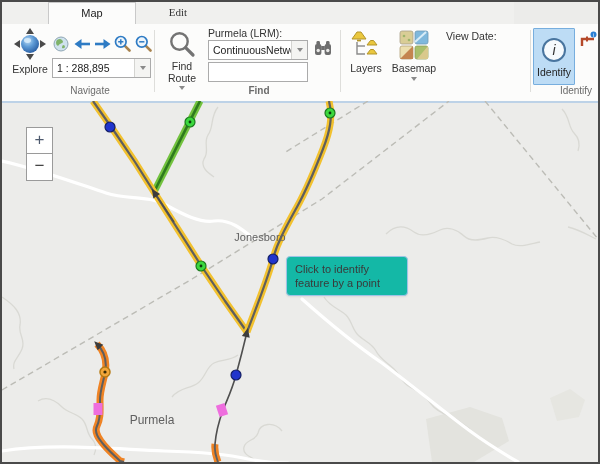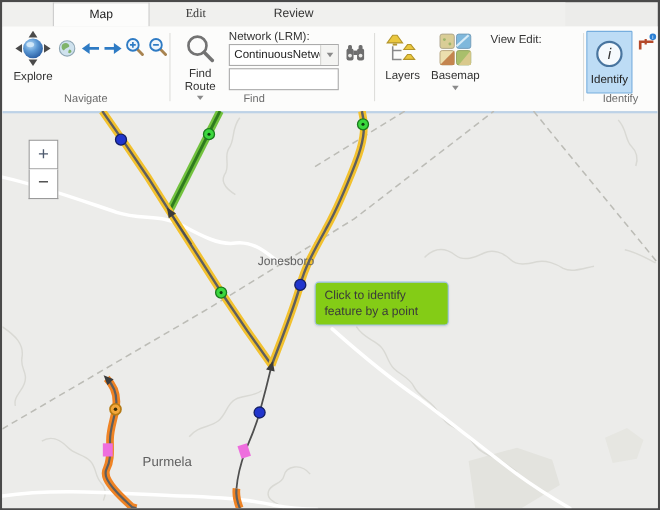--- a/index.html
+++ b/index.html
@@ -4,47 +4,46 @@
 <style>
   html,body{margin:0;padding:0;background:#fff;font-family:"Liberation Sans",sans-serif;}
   .window{position:relative;width:600px;height:464px;border:2px solid #4a4a4a;box-sizing:border-box;background:#ececea;overflow:hidden;}
   
   .tabstrip{position:absolute;left:0;top:0;width:512px;height:22px;background:#f0f0ee;}
   .tab{position:absolute;top:0;height:21px;line-height:21px;text-align:center;font-size:11px;color:#333;cursor:default;}
   .tab.selected{background:#fcfcfb;border:1px solid #c9c9c9;border-bottom:none;box-sizing:border-box;height:22px;color:#222;}
   
   .ribbon{position:absolute;left:0;top:22px;width:596px;height:77px;background:#fcfcfb;border-bottom:1px solid #d9d9d6;}
   .divider{position:absolute;top:6px;height:62px;width:1px;background:#dededb;}
-  .grouplabel{position:absolute;top:61px;font-size:10px;color:#6b6b6b;text-align:center;}
+  .grouplabel{position:absolute;top:61px;font-size:10px;color:#6b6b6b;text-align:center;padding-left:12px;}
   .bigbtn{position:absolute;top:3px;display:flex;flex-direction:column;align-items:center;font-size:10.5px;color:#333;cursor:default;}
   .bigbtn .lbl{margin-top:1px;text-align:center;line-height:11.5px;}
   .smallico{position:absolute;width:18px;height:18px;display:flex;align-items:center;justify-content:center;}
   .combo{position:absolute;height:20px;background:#fff;border:1px solid #ababab;box-sizing:border-box;display:flex;align-items:center;}
   .combo .val{flex:1;font-size:10.5px;color:#222;padding-left:4px;white-space:nowrap;overflow:hidden;}
   .combo .dd{width:15px;height:100%;background:#f4f4f2;border-left:1px solid #d4d4d1;display:flex;align-items:center;justify-content:center;}
   .caret{width:0;height:0;border-left:3.5px solid transparent;border-right:3.5px solid transparent;border-top:4px solid #8a8a8a;}
   .fieldbox{position:absolute;height:20px;background:#fff;border:1px solid #ababab;box-sizing:border-box;font-size:10.5px;padding:0 3px;outline:none;font-family:"Liberation Sans",sans-serif;}
   .identify-btn{position:absolute;left:531px;top:4px;width:42px;height:57px;background:#bddcf5;border:1px solid #77aede;box-sizing:border-box;border-radius:1px;display:flex;flex-direction:column;align-items:center;justify-content:center;font-size:10.5px;color:#222;}
   
   .mapview{position:absolute;left:0;top:99px;width:596px;height:361px;background:#ececea;}
   .zoomctl{position:absolute;left:24px;top:26px;width:27px;}
   .zoombtn{width:27px;height:27px;background:#fff;border:1px solid #9a9a9a;box-sizing:border-box;text-align:center;line-height:24px;font-size:17px;color:#4e5a6e;cursor:default;}
   .zoombtn.minus{border-top:none;color:#3c3c3c;}
-  .maptooltip{position:absolute;left:284px;top:155px;width:104px;background:#84cc16;border:1.5px solid #9ec3e6;border-radius:4px;padding:5px 8px;font-size:11px;color:#3a3a3a;line-height:14px;box-shadow:0 1px 2px rgba(0,0,0,0.08);}
+  .maptooltip{position:absolute;left:284px;top:155px;width:104px;background:#14b8a6;border:1.5px solid #9ec3e6;border-radius:4px;padding:5px 8px;font-size:11px;color:#3a3a3a;line-height:14px;box-shadow:0 1px 2px rgba(0,0,0,0.08);}
   svg text{font-family:"Liberation Sans",sans-serif;}
 </style>
 </head>
 <body>
 
 <div class="window">
 
   <div class="tabstrip">
     <div class="tab selected" style="left:46px;width:88px;">Map</div>
     <div class="tab" style="left:134px;width:84px;font-family:Liberation Serif, serif;">Edit</div>
-    <div class="tab" style="left:218px;width:94px;">Review</div>
   </div>
 
   <div class="ribbon">
 
     <div class="bigbtn" style="left:6px;width:44px;">
       <span>
         <svg width="34" height="34" viewBox="0 0 34 34">
           <defs>
             <radialGradient id="sph" cx="38%" cy="32%" r="75%">
               <stop offset="0%" stop-color="#bcdcf5"></stop>
@@ -99,55 +98,61 @@
     </div>
     <div class="smallico" style="left:132px;top:12px;">
       <span>
         <svg width="17" height="17" viewBox="0 0 17 17">
           <line x1="10.6" y1="10.6" x2="15.5" y2="15.5" stroke="#a8834f" stroke-width="2.6" stroke-linecap="round"></line>
           <circle cx="6.8" cy="6.8" r="5.3" fill="#eef5fb" stroke="#2e7bc4" stroke-width="1.7"></circle>
           <path d="M4.2,6.8 h5.2" stroke="#2e7bc4" stroke-width="1.5"></path>
         </svg>
       </span>
     </div>
+    <div class="combo" style="left:50px;top:34px;width:99px;">
+      <span class="val">1 : 288,895</span>
+      <span class="dd">
+          <span class="caret"></span>
+        </span>
+    </div>
     <div class="grouplabel" style="left:0px;width:152px;">Navigate</div>
     <div class="divider" style="left:152px;"></div>
 
     <div class="bigbtn" style="left:158px;width:44px;justify-content:space-between;">
       <span style="margin-top:3px;">
         <svg width="28" height="28" viewBox="0 0 28 28">
           <circle cx="11.5" cy="11.5" r="8.2" fill="none" stroke="#737373" stroke-width="2.4"></circle>
           <line x1="17.6" y1="17.6" x2="25" y2="25" stroke="#737373" stroke-width="3.2" stroke-linecap="round"></line>
         </svg>
       </span>
       <span class="lbl" style="width:34px;">Find Route</span>
       <span class="caret" style="margin-top:2px;"></span>
     </div>
-    <div style="position:absolute;left:206px;top:3px;font-size:10.5px;color:#333;">Network (LRM):</div>
+    <div style="position:absolute;left:206px;top:3px;font-size:10.5px;color:#333;">Purmela (LRM):</div>
     <div class="combo" style="left:206px;top:16px;width:100px;">
       <span class="val">ContinuousNetwork</span>
       <span class="dd">
           <span class="caret"></span>
         </span>
     </div>
     <div class="smallico" style="left:312px;top:17px;">
       <span>
         <svg width="18" height="16" viewBox="0 0 18 16">
           <rect x="1" y="4" width="6.4" height="11" rx="2" fill="#6e6e6e"></rect>
           <rect x="10.6" y="4" width="6.4" height="11" rx="2" fill="#6e6e6e"></rect>
           <rect x="2.4" y="1" width="3.6" height="4" rx="1.4" fill="#6e6e6e"></rect>
           <rect x="12" y="1" width="3.6" height="4" rx="1.4" fill="#6e6e6e"></rect>
           <rect x="7.2" y="6" width="3.6" height="4" fill="#6e6e6e"></rect>
           <circle cx="4.2" cy="10.5" r="1.7" fill="#e9e9e7"></circle>
           <circle cx="13.8" cy="10.5" r="1.7" fill="#e9e9e7"></circle>
         </svg>
       </span>
     </div>
     <input class="fieldbox" style="left: 206px; top: 38px; width: 100px;" value="">
-    <div class="grouplabel" style="left:136px;width:186px;">Find</div>
+    <div class="grouplabel" style="left:152px;width:186px;font-weight:bold;">Find</div>
     <div class="divider" style="left:338px;"></div>
 
     <div class="bigbtn" style="left:388px;width:48px;">
       <span style="margin-top:3px;">
         <svg width="30" height="30" viewBox="0 0 30 30">
           <rect x="1" y="1" width="13" height="13" rx="2" fill="#d9cd96" stroke="#a9a089" stroke-width="0.8"></rect>
           <circle cx="5" cy="6" r="1.3" fill="#9cb56a"></circle>
             <circle cx="10" cy="10" r="1.3" fill="#9cb56a"></circle>
           <rect x="16" y="1" width="13" height="13" rx="2" fill="#7fb8dc" stroke="#6f99b5" stroke-width="0.8"></rect>
           <path d="M16,12 L27,2" stroke="#d8ecf7" stroke-width="2" fill="none"></path>
@@ -166,21 +171,21 @@
           <path d="M7,12 v12 h8" fill="none" stroke="#8a8a8a" stroke-width="1.4"></path>
           <path d="M7,16 h8" fill="none" stroke="#8a8a8a" stroke-width="1.4"></path>
           <polygon points="2,9 7,2 11,2 16,9" fill="#eac73e" stroke="#b3952b" stroke-width="1"></polygon>
           <rect x="7" y="9.6" width="4" height="1.8" fill="#b3952b"></rect>
           <polygon points="17,15 20.5,10.5 23.5,10.5 27,15" fill="#eac73e" stroke="#b3952b" stroke-width="1"></polygon>
           <polygon points="17,24 20.5,19.5 23.5,19.5 27,24" fill="#eac73e" stroke="#b3952b" stroke-width="1"></polygon>
         </svg>
       </span>
       <span class="lbl">Layers</span>
     </div>
-    <div style="position:absolute;left:444px;top:6px;font-size:10.5px;color:#333;">View Edit:</div>
+    <div style="position:absolute;left:444px;top:6px;font-size:10.5px;color:#333;">View Date:</div>
     <div class="divider" style="left:528px;"></div>
 
     <div class="identify-btn">
       <span>
         <svg width="28" height="28" viewBox="0 0 28 28">
           <circle cx="14" cy="14" r="11" fill="#f6fafd" stroke="#49759f" stroke-width="2"></circle>
           <text x="14" y="19" text-anchor="middle" font-size="14" font-family="Liberation Serif,serif" font-style="italic" fill="#333">i</text>
         </svg>
       </span>
       <span class="lbl">Identify</span>

